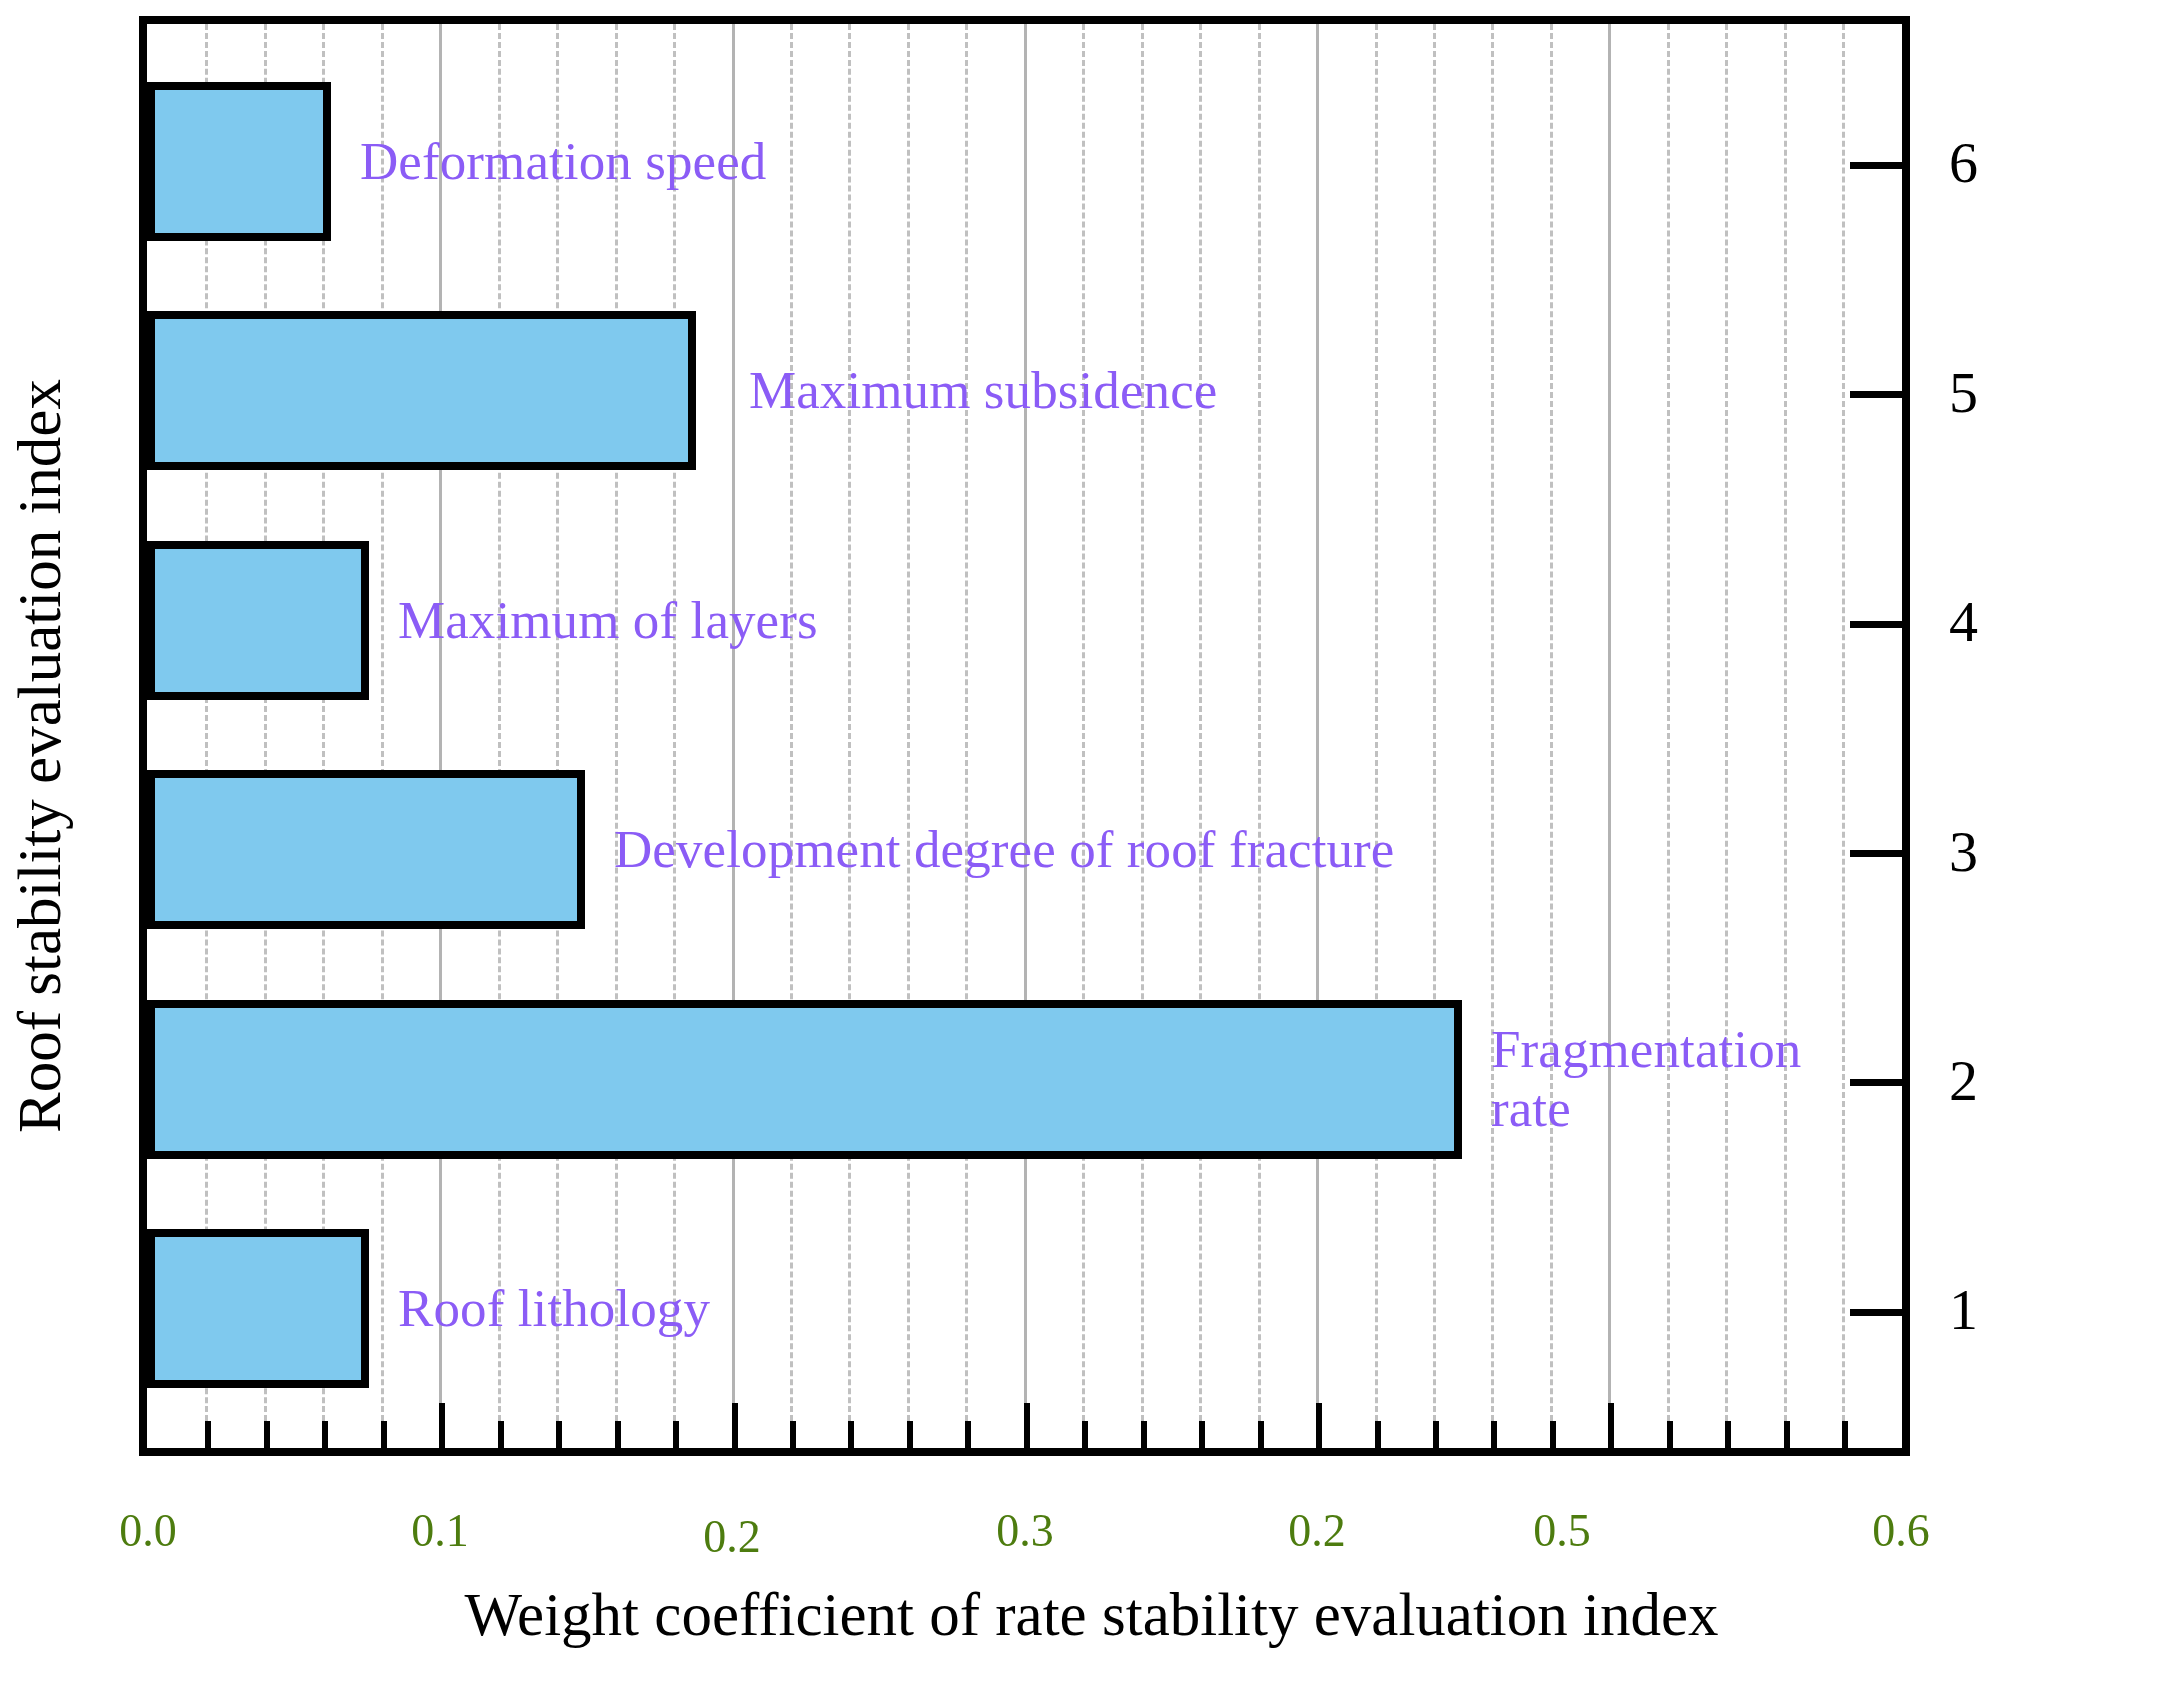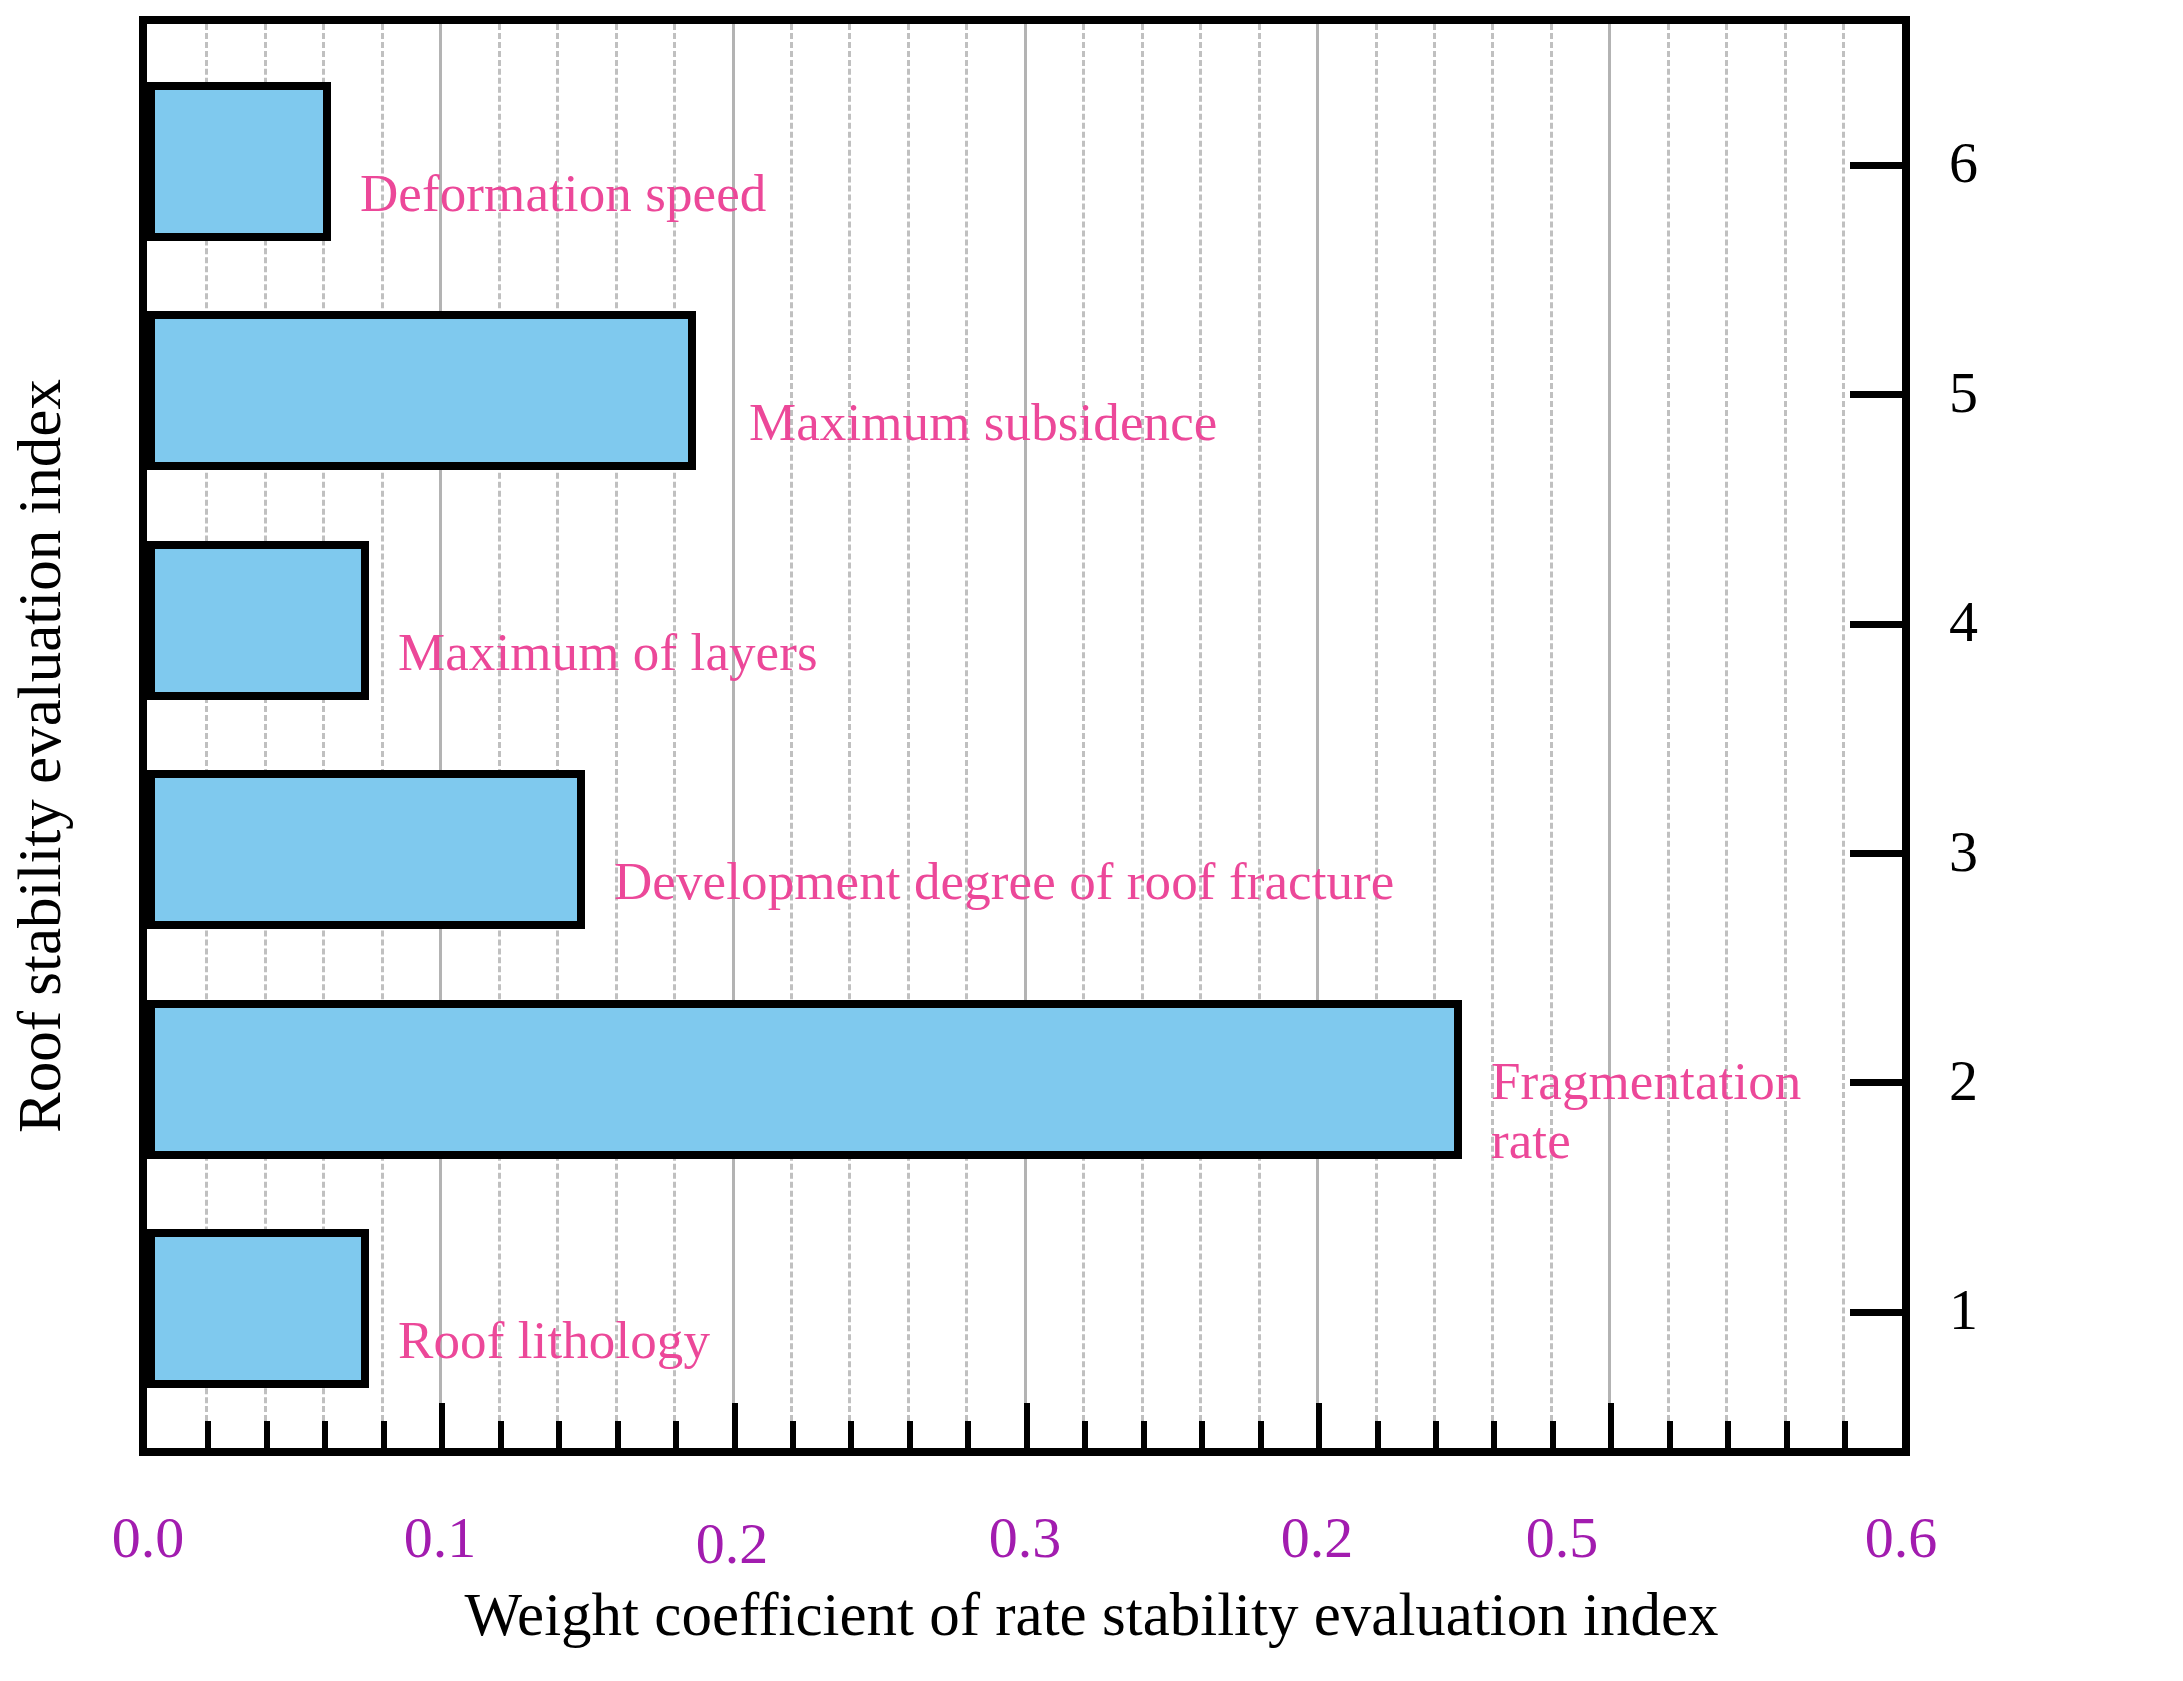--- a/index.html
+++ b/index.html
@@ -62,35 +62,34 @@
     position:absolute;
     left:0;
     box-sizing:border-box;
     background:#7FC9EE;
     border:8px solid #000000;
   }
 
   
   .barlabel{
     position:absolute;
-    color:#ec4899;
+    color:#8b5cf6;
     font-size:53px;
     line-height:1.12;
     white-space:pre-line;
     letter-spacing:0.1px;
-    margin-top:32px;
   }
 
   
   .xticklabel{
     position:absolute;
     top:1504px;
     transform:translateX(-50%);
-    font-size:58px;
-    color:#a21caf;
+    font-size:46px;
+    color:#4d7c0f;
     white-space:nowrap;
   }
   .yticklabel{
     position:absolute;
     left:1949px;
     transform:translateY(-50%);
     font-size:58px;
     color:#000;
     white-space:nowrap;
   }

